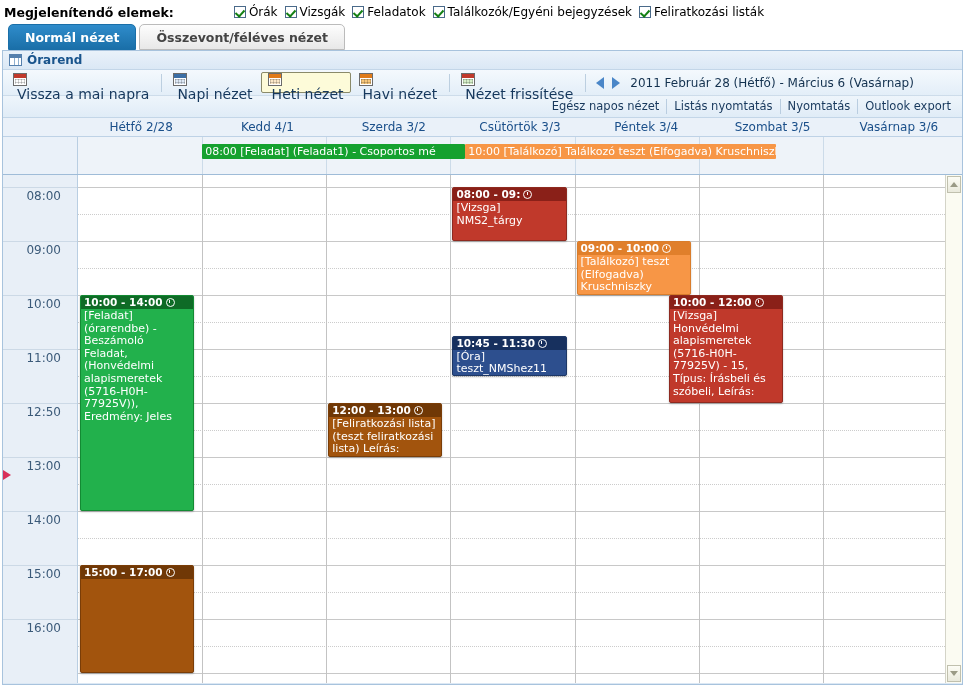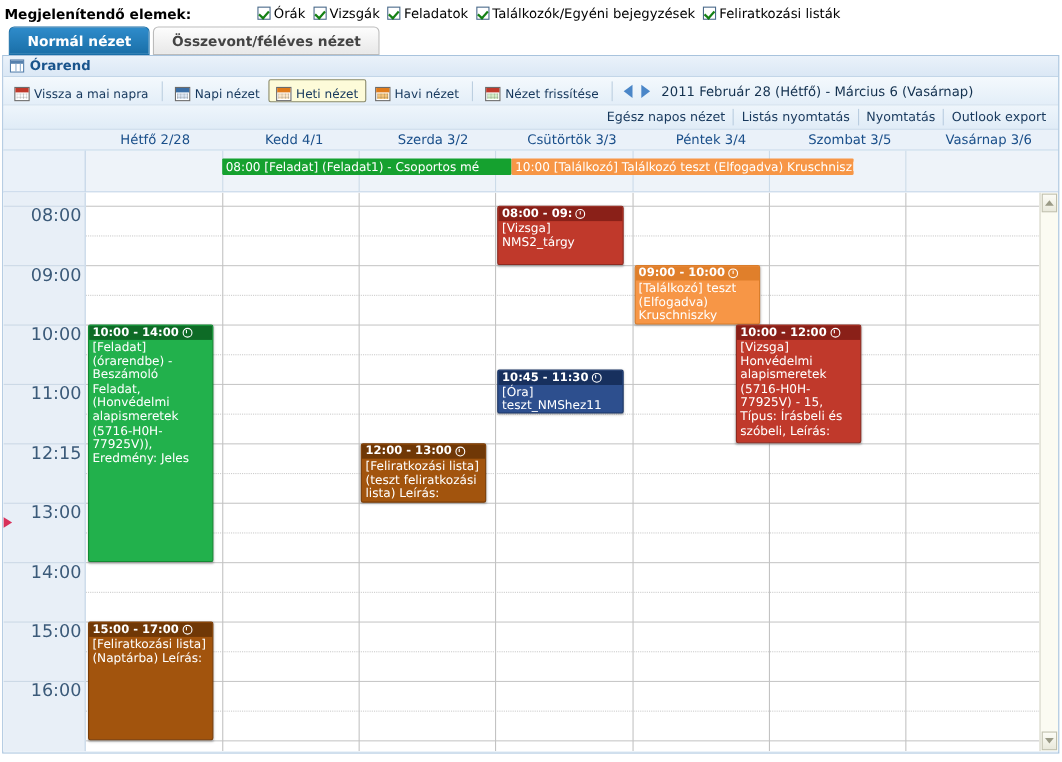--- a/index.html
+++ b/index.html
@@ -135,28 +135,29 @@
     background: linear-gradient(#f4f9fd, #e3eef8);
     border-bottom: 1px solid #cddcea;
     display: flex;
     align-items: center;
     padding-left: 3px;
     white-space: nowrap;
   }
   .tb-btn {
     height: 21px;
     display: flex;
-    align-items: flex-end;
+    align-items: flex-start;
     padding: 0 6px;
-    font-size: 11px;
+    font-size: 14px;
     color: #15375c;
     cursor: pointer;
     border: 1px solid transparent;
     border-radius: 2px;
     margin-right: 1px;
+    flex-direction: column;
   }
   .tb-btn.sel {
     background: #fdfbd9;
     border: 1px solid #8a8a6a;
   }
   .tb-sep {
     width: 1px; height: 18px;
     background: #bccfe0;
     margin: 0 4px;
     flex: 0 0 auto;
@@ -285,22 +286,22 @@
     overflow: hidden;
   }
   .timegutter {
     width: 75px; flex: 0 0 75px;
     background: #e8eff7;
     border-right: 1px solid #b9cee2;
     position: relative;
   }
   .timelabel {
     position: absolute;
-    right: 3px;
-    font-size: 16px;
+    right: 16px;
+    font-size: 12px;
     color: #3b5a79;
     line-height: 12px;
   }
   .tg-hline {
     position: absolute; left: 0; right: 0; height: 1px;
     background: #ccd9e6;
   }
   .nowmark {
     position: absolute;
     left: 0;
@@ -537,21 +538,21 @@
     <div class="timegutter" id="timegutter">
         <div class="tg-hline" style="top: 12px;"></div>
         <div class="timelabel" style="top: 15px;">08:00</div>
         <div class="tg-hline" style="top: 66px;"></div>
         <div class="timelabel" style="top: 69px;">09:00</div>
         <div class="tg-hline" style="top: 120px;"></div>
         <div class="timelabel" style="top: 123px;">10:00</div>
         <div class="tg-hline" style="top: 174px;"></div>
         <div class="timelabel" style="top: 177px;">11:00</div>
         <div class="tg-hline" style="top: 228px;"></div>
-        <div class="timelabel" style="top: 231px;">12:15</div>
+        <div class="timelabel" style="top: 231px;">12:50</div>
         <div class="tg-hline" style="top: 282px;"></div>
         <div class="timelabel" style="top: 285px;">13:00</div>
         <div class="tg-hline" style="top: 336px;"></div>
         <div class="timelabel" style="top: 339px;">14:00</div>
         <div class="tg-hline" style="top: 390px;"></div>
         <div class="timelabel" style="top: 393px;">15:00</div>
         <div class="tg-hline" style="top: 444px;"></div>
         <div class="timelabel" style="top: 447px;">16:00</div>
         <div class="nowmark" style="top: 295px;"></div>
       </div>
@@ -586,21 +587,20 @@
             <span>10:00 - 14:00</span>
             <span class="clock"></span>
           </div>
           <div class="evt-body">[Feladat] (órarendbe) - Beszámoló Feladat, (Honvédelmi alapismeretek (5716-H0H-77925V)), Eredmény: Jeles</div>
         </div>
         <div class="evt e-brown" style="top: 390px; height: 108px; left: 2px; width: 114.143px;">
           <div class="evt-head">
             <span>15:00 - 17:00</span>
             <span class="clock"></span>
           </div>
-          <div class="evt-body">[Feliratkozási lista] (Naptárba) Leírás:</div>
         </div>
         <div class="evt e-brown" style="top: 228px; height: 54px; left: 250.286px; width: 114.143px;">
           <div class="evt-head">
             <span>12:00 - 13:00</span>
             <span class="clock"></span>
           </div>
           <div class="evt-body">[Feliratkozási lista] (teszt feliratkozási lista) Leírás:</div>
         </div>
         <div class="evt e-red" style="top: 12px; height: 54px; left: 374.429px; width: 114.143px;">
           <div class="evt-head">

